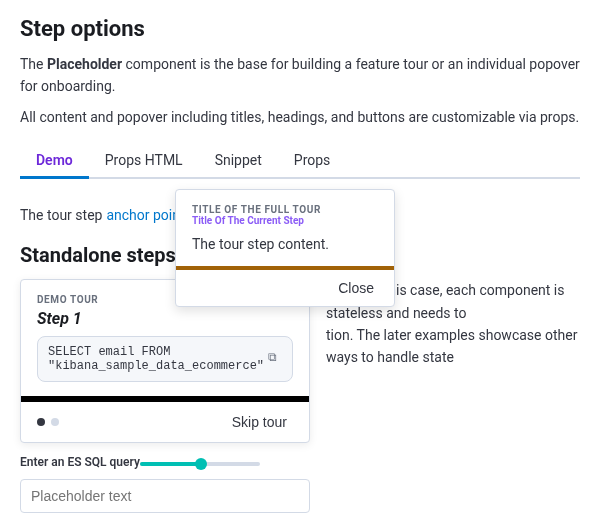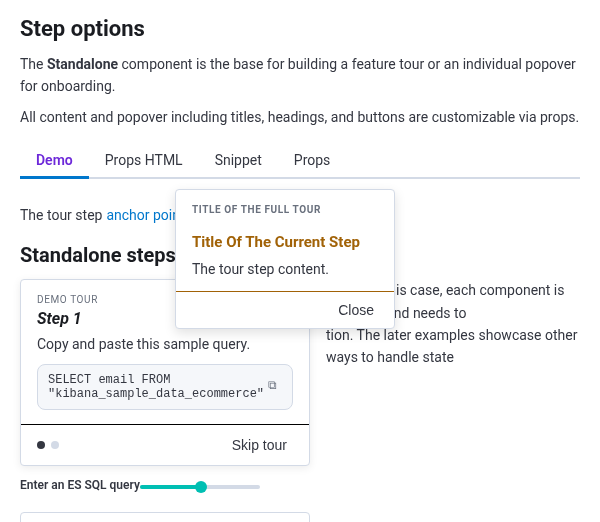--- a/index.html
+++ b/index.html
@@ -108,38 +108,38 @@
     .popover-body {
       padding: 14px 16px 10px 16px;
     }
 
     .popover-subtitle {
       font-size: 10px;
       font-weight: 700;
       color: #69707d;
       letter-spacing: 0.06em;
       text-transform: uppercase;
-      margin-bottom: 18px;
+      margin-bottom: 0;
     }
 
     .popover-title {
-      font-size: 15px;
-      font-weight: 700;
-      color: #a16207;
+      font-size: 10px;
+      font-weight: 700;
+      color: #8b5cf6;
       margin-bottom: 10px;
     }
 
     .popover-content {
       font-size: 14px;
       color: #343741;
       margin-bottom: 4px;
     }
 
     .popover-footer {
-      border-top: 1px solid #a16207;
+      border-top: 4px solid #a16207;
       padding: 8px 12px;
       display: flex;
       justify-content: flex-end;
     }
 
     .close-btn {
       font-size: 14px;
       color: #343741;
       background: none;
       border: none;
@@ -172,21 +172,21 @@
       border-radius: 4px;
       box-shadow: 0 2px 8px rgba(0,0,0,0.08);
     }
 
     .step-card-body {
       padding: 14px 16px 10px 16px;
     }
 
     .step-card-label {
       font-size: 10px;
-      font-weight: 400;
+      font-weight: 700;
       color: #69707d;
       letter-spacing: 0.06em;
       text-transform: uppercase;
       margin-bottom: 4px;
     }
 
     .step-card-title {
       font-size: 16px;
       font-weight: 700;
       color: #1a1c21;
@@ -217,21 +217,21 @@
       right: 8px;
       top: 50%;
       transform: translateY(-50%);
       width: 16px;
       height: 16px;
       cursor: pointer;
       color: #69707d;
     }
 
     .step-card-footer {
-      border-top: 1px solid #000000;
+      border-top: 6px solid #000000;
       padding: 10px 16px;
       display: flex;
       justify-content: space-between;
       align-items: center;
     }
 
     .progress-dots {
       display: flex;
       gap: 6px;
       align-items: center;
@@ -272,21 +272,21 @@
       font-size: 12px;
       font-weight: 600;
       color: #343741;
       margin-bottom: 4px;
     }
 
     .input-slider-row {
       display: flex;
       align-items: center;
       gap: 0;
-      margin-bottom: 16px;
+      margin-bottom: 6px;
     }
 
     .slider-track {
       width: 120px;
       height: 4px;
       background: #d3dae6;
       border-radius: 2px;
       position: relative;
     }
 
@@ -325,21 +325,21 @@
     }
   </style>
 </head>
 <body>
 
 <div class="page-container">
 
   <h1 class="page-title">Step options</h1>
 
   <p class="description-text">
-    <span>The </span><strong>Standalone</strong><span> component is the base for building a feature tour or an individual popover for onboarding.</span>
+    <span>The </span><strong>Placeholder</strong><span> component is the base for building a feature tour or an individual popover for onboarding.</span>
   </p>
 
   <p class="description-text">All content and popover including titles, headings, and buttons are customizable via props.</p>
 
   <div class="tabs-bar">
     <div class="tab-item active">Demo</div>
     <div class="tab-item">Props HTML</div>
     <div class="tab-item">Snippet</div>
     <div class="tab-item">Props</div>
   </div>
@@ -366,21 +366,20 @@
 
   <div class="standalone-section">
     <h2 class="section-title">Standalone steps</h2>
 
     <div class="standalone-layout">
 
       <div class="step-card">
         <div class="step-card-body">
           <div class="step-card-label">DEMO TOUR</div>
           <div class="step-card-title">Step 1</div>
-          <div class="step-card-desc">Copy and paste this sample query.</div>
           <div class="code-block">
             <span>SELECT email FROM "kibana_sample_data_ecommerce"</span>
             <span class="copy-icon">⧉</span>
           </div>
         </div>
         <div class="step-card-footer">
           <div class="progress-dots">
             <div class="dot active"></div>
             <div class="dot"></div>
           </div>

